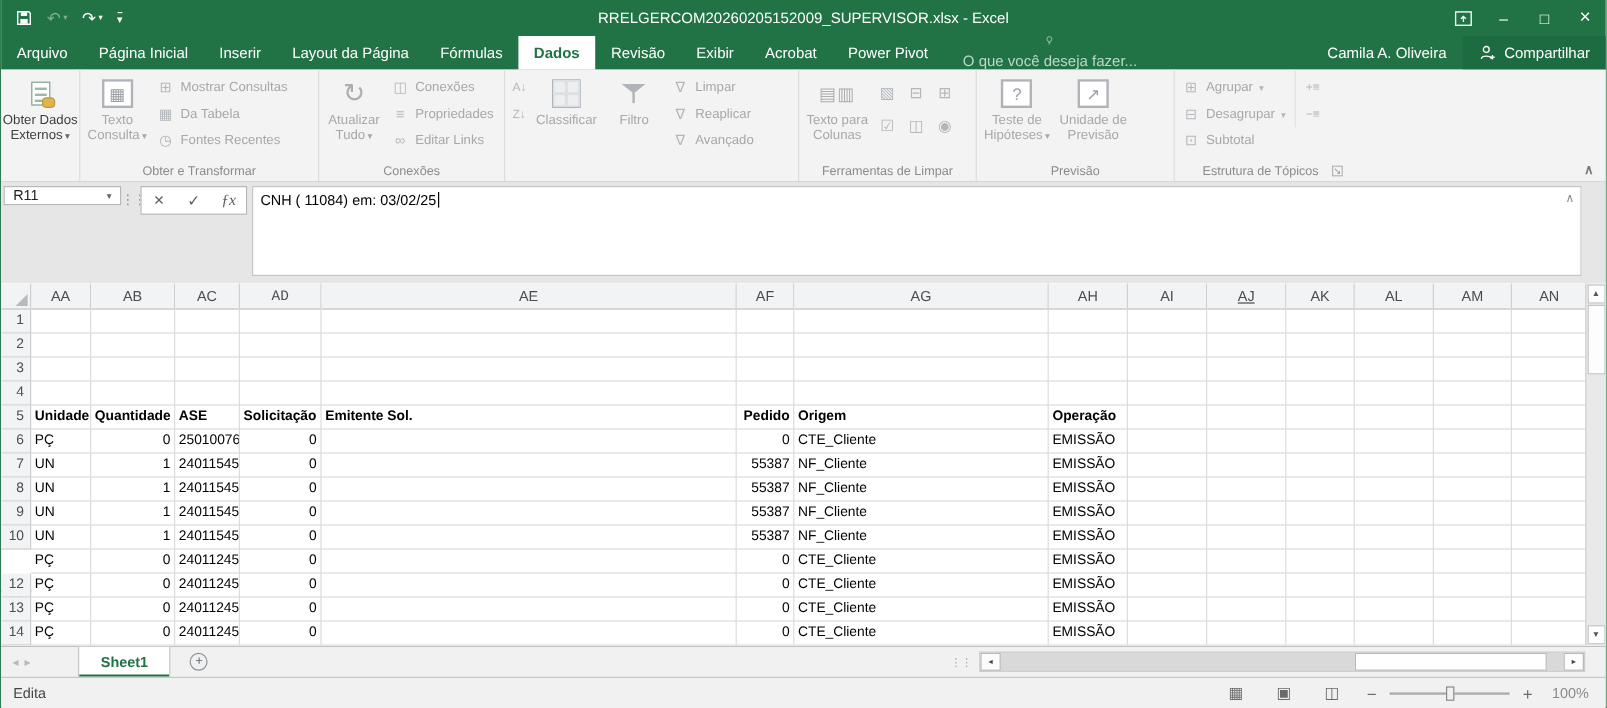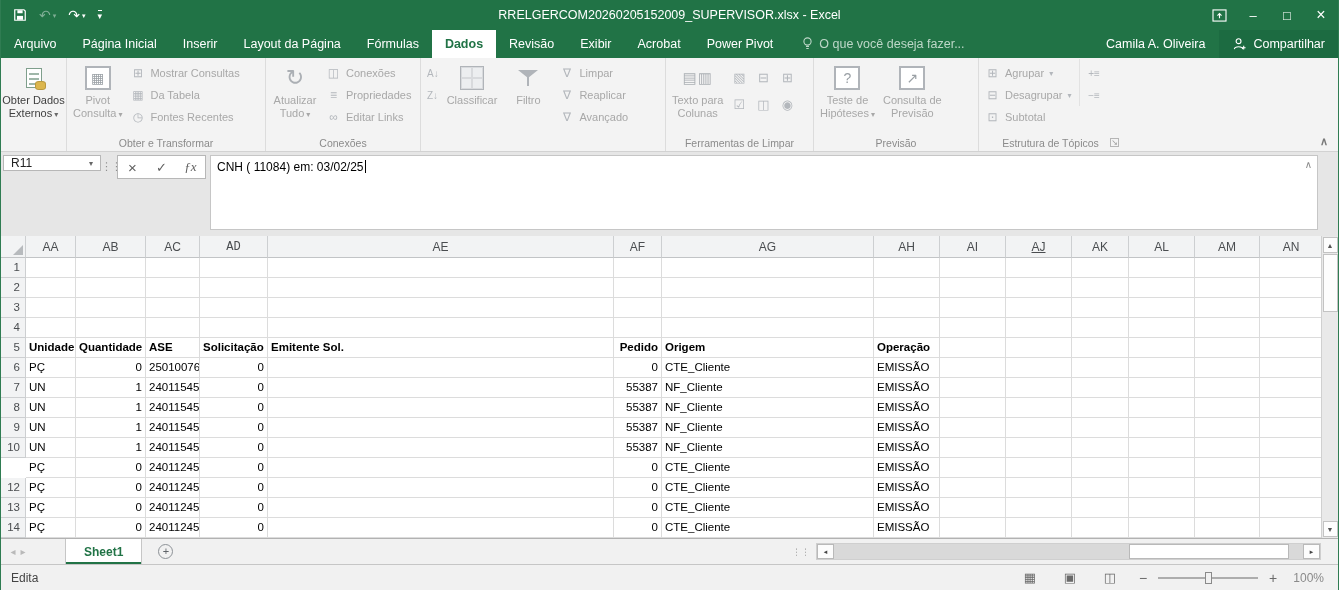--- a/index.html
+++ b/index.html
@@ -15,21 +15,21 @@
   .qbtn .qdd{font-size:7px;}
   .qbtn.dim{color:#7fae95;}
   .tb-title{position:absolute;left:0;right:0;text-align:center;font-size:12.5px;color:#fff;}
   .wctrl{margin-left:auto;display:flex;align-items:center;z-index:2;}
   .wbtn{width:34px;height:30px;display:flex;align-items:center;justify-content:center;color:#fff;font-size:13px;}
 
   
   .tabrow{height:28px;background:#217346;display:flex;align-items:stretch;color:#fff;font-size:12.5px;flex:none;}
   .tab{padding:0 13px;display:flex;align-items:center;white-space:nowrap;}
   .tab.active{background:#fff;color:#217346;font-weight:bold;}
-  .tellme{display:flex;align-items:center;gap:6px;color:#bdd7c8;padding-left:16px;white-space:nowrap;}
+  .tellme{display:flex;align-items:center;gap:6px;color:#bdd7c8;padding-left:16px;white-space:nowrap;flex-direction:column;}
   .user{margin-left:auto;display:flex;align-items:center;padding:0 14px;white-space:nowrap;}
   .share{background:#1c6b41;display:flex;align-items:center;gap:6px;padding:0 13px;white-space:nowrap;}
 
   
   .ribbon{height:94px;background:#f3f3f3;display:flex;font-size:11px;position:relative;border-bottom:1px solid #d2d2d2;flex:none;}
   .rgroup{display:flex;flex-direction:column;border-right:1px solid #dcdcdc;flex:none;}
   .rbody{flex:1;display:flex;align-items:flex-start;padding:1px 2px 0 2px;}
   .rlabel{height:15px;line-height:15px;text-align:center;color:#8b8b8b;font-size:10.5px;white-space:nowrap;position:relative;padding:0 8px;}
   .launcher{position:absolute;right:3px;top:2px;font-size:8px;color:#9a9a9a;border:1px solid #b5b5b5;width:9px;height:9px;line-height:7px;text-align:center;}
   .bigbtn{display:flex;flex-direction:column;align-items:center;padding:3px 4px 0 4px;min-width:54px;}
@@ -202,21 +202,21 @@
       </div>
       <div class="rlabel"></div>
     </div>
 
     <div class="rgroup" style="width:199px">
       <div class="rbody">
         <div class="bigbtn">
           <span class="bic">
               <span class="icbox">▦</span>
             </span>
-          <span class="blbl"><span>Pivot</span><br><span>Consulta</span><span class="dd">▾</span></span>
+          <span class="blbl"><span>Texto</span><br><span>Consulta</span><span class="dd">▾</span></span>
         </div>
         <div class="scol">
           <div class="sbtn">
               <span class="sic">⊞</span>
               <span>Mostrar Consultas</span>
             </div>
           <div class="sbtn">
               <span class="sic">▦</span>
               <span>Da Tabela</span>
             </div>
@@ -320,21 +320,21 @@
         <div class="bigbtn">
           <span class="bic">
               <span class="icbox">?</span>
             </span>
           <span class="blbl"><span>Teste de</span><br><span>Hipóteses</span><span class="dd">▾</span></span>
         </div>
         <div class="bigbtn">
           <span class="bic">
               <span class="icbox">↗</span>
             </span>
-          <span class="blbl"><span>Consulta de</span><br><span>Previsão</span></span>
+          <span class="blbl"><span>Unidade de</span><br><span>Previsão</span></span>
         </div>
       </div>
       <div class="rlabel">Previsão</div>
     </div>
 
     <div class="rgroup" style="width:143px;border-right:none;">
       <div class="rbody">
         <div class="scol">
           <div class="sbtn">
               <span class="sic">⊞</span>

